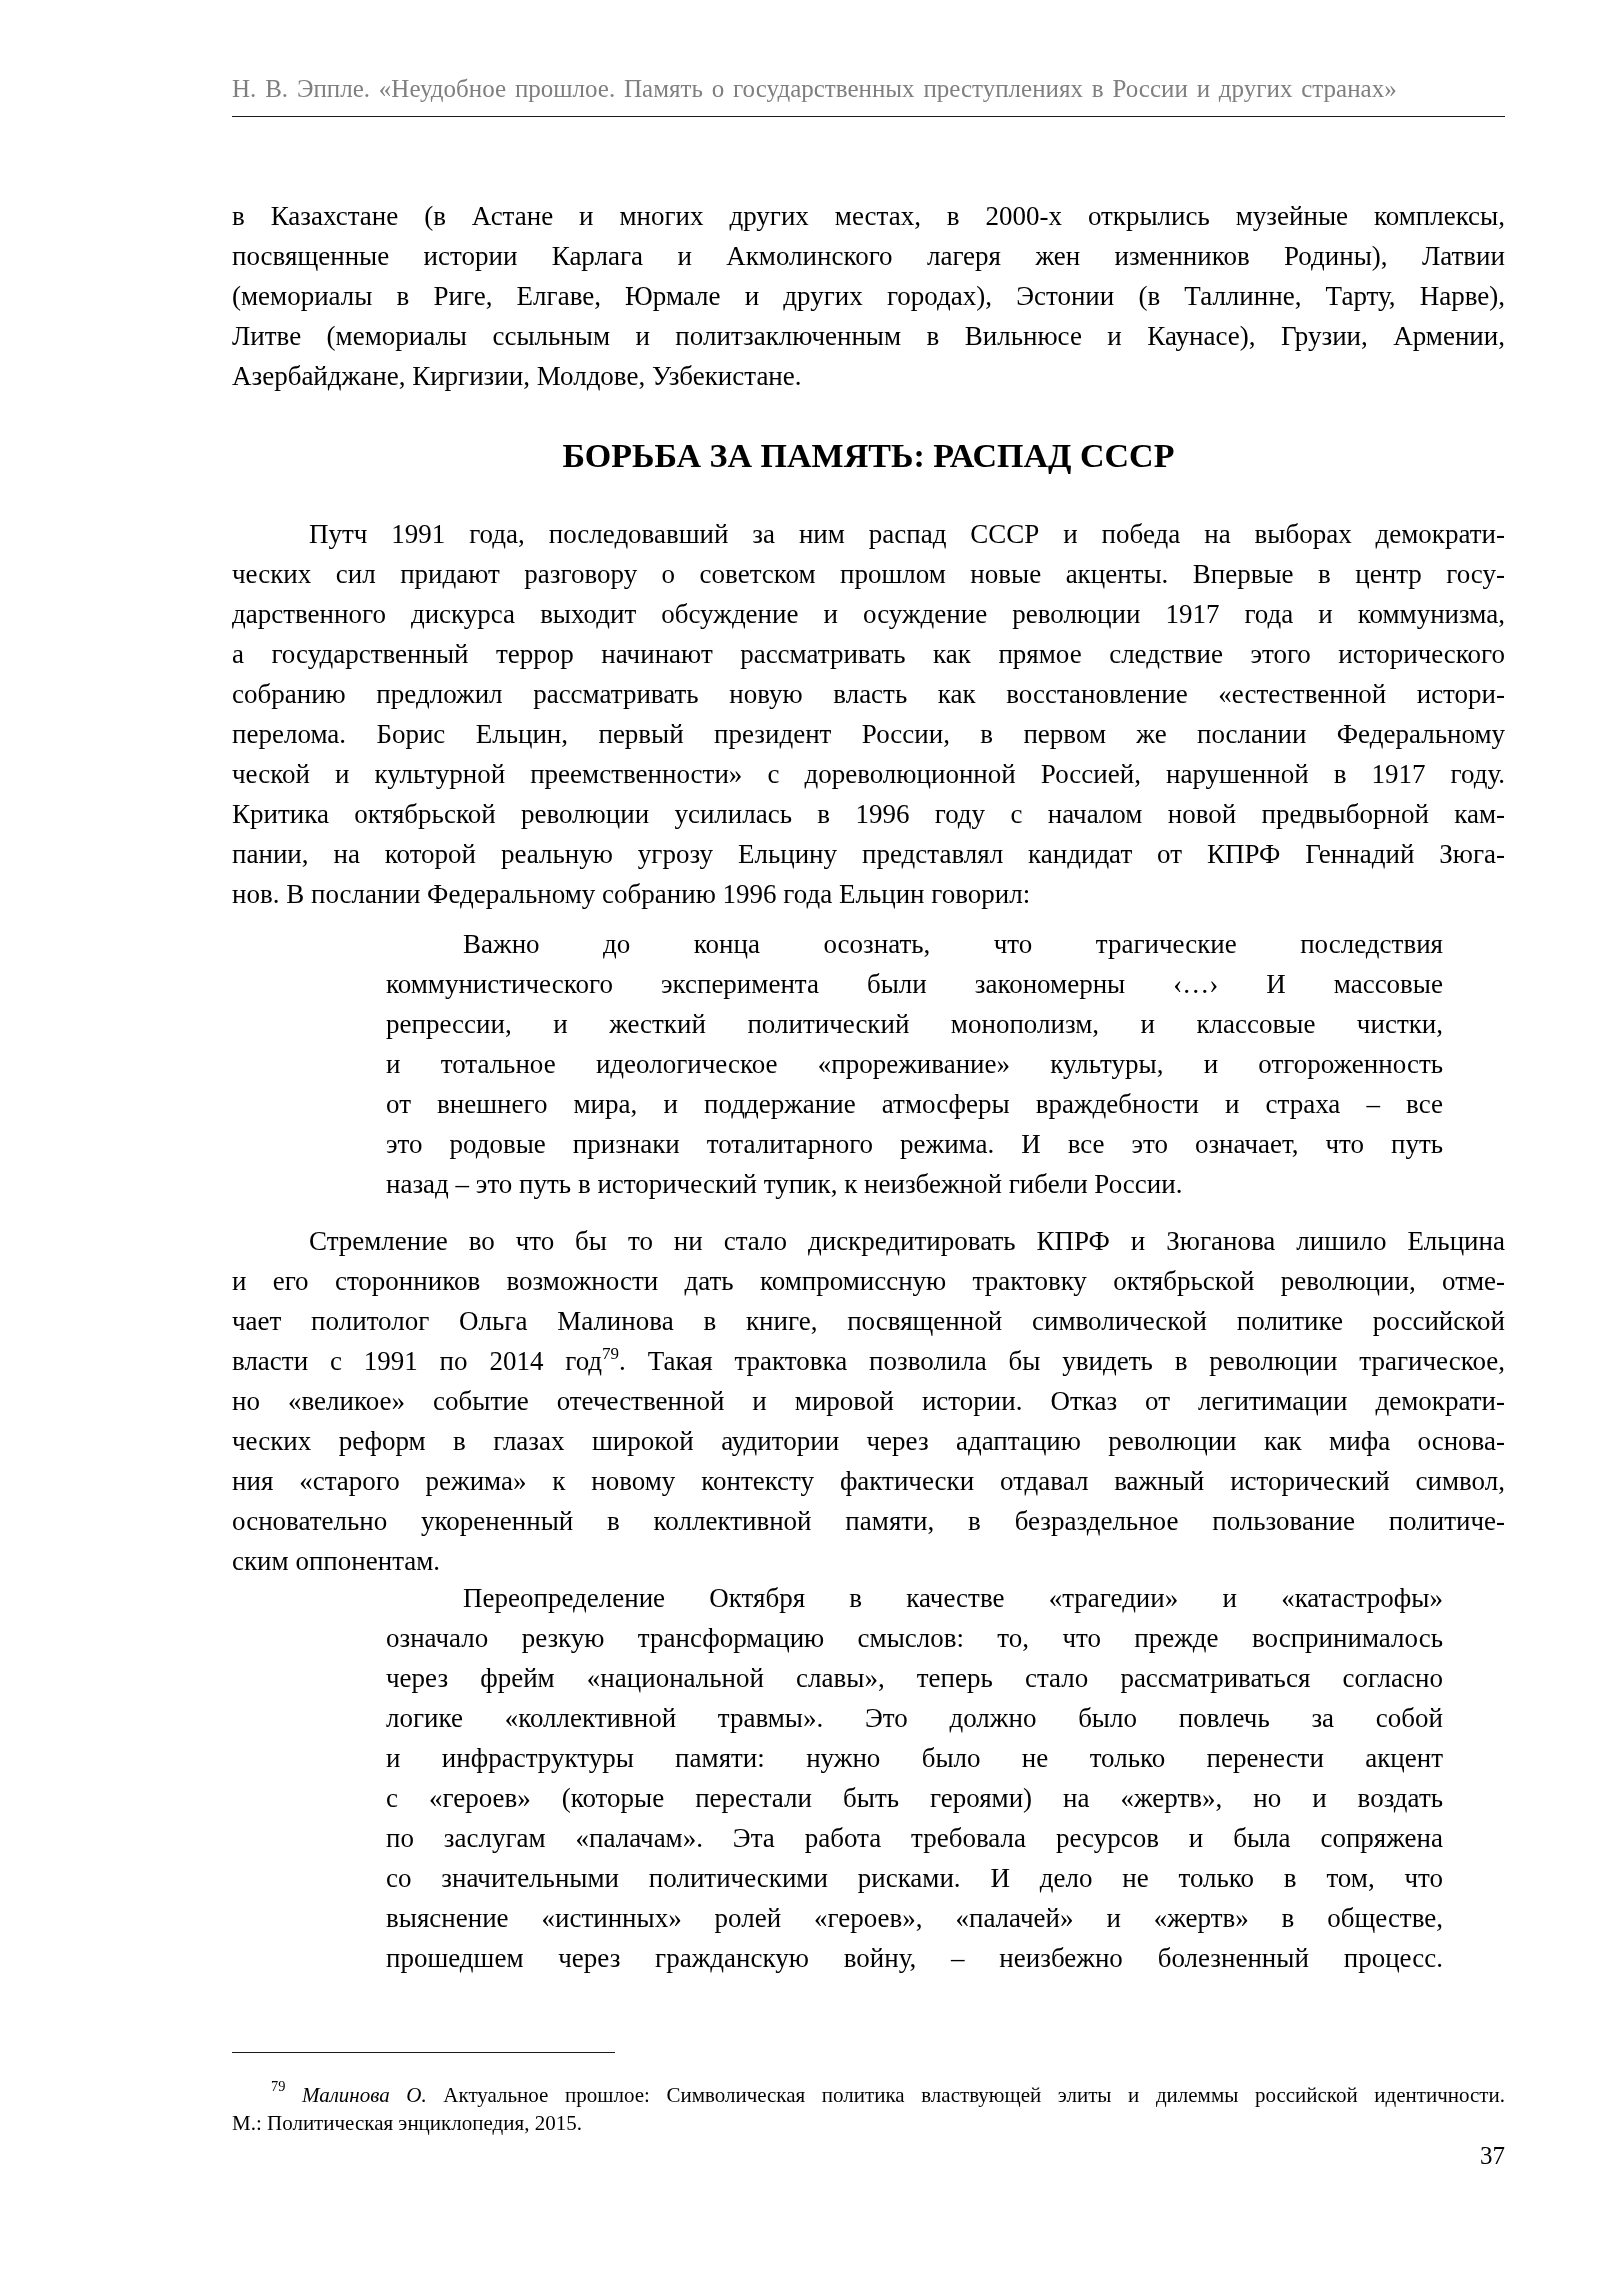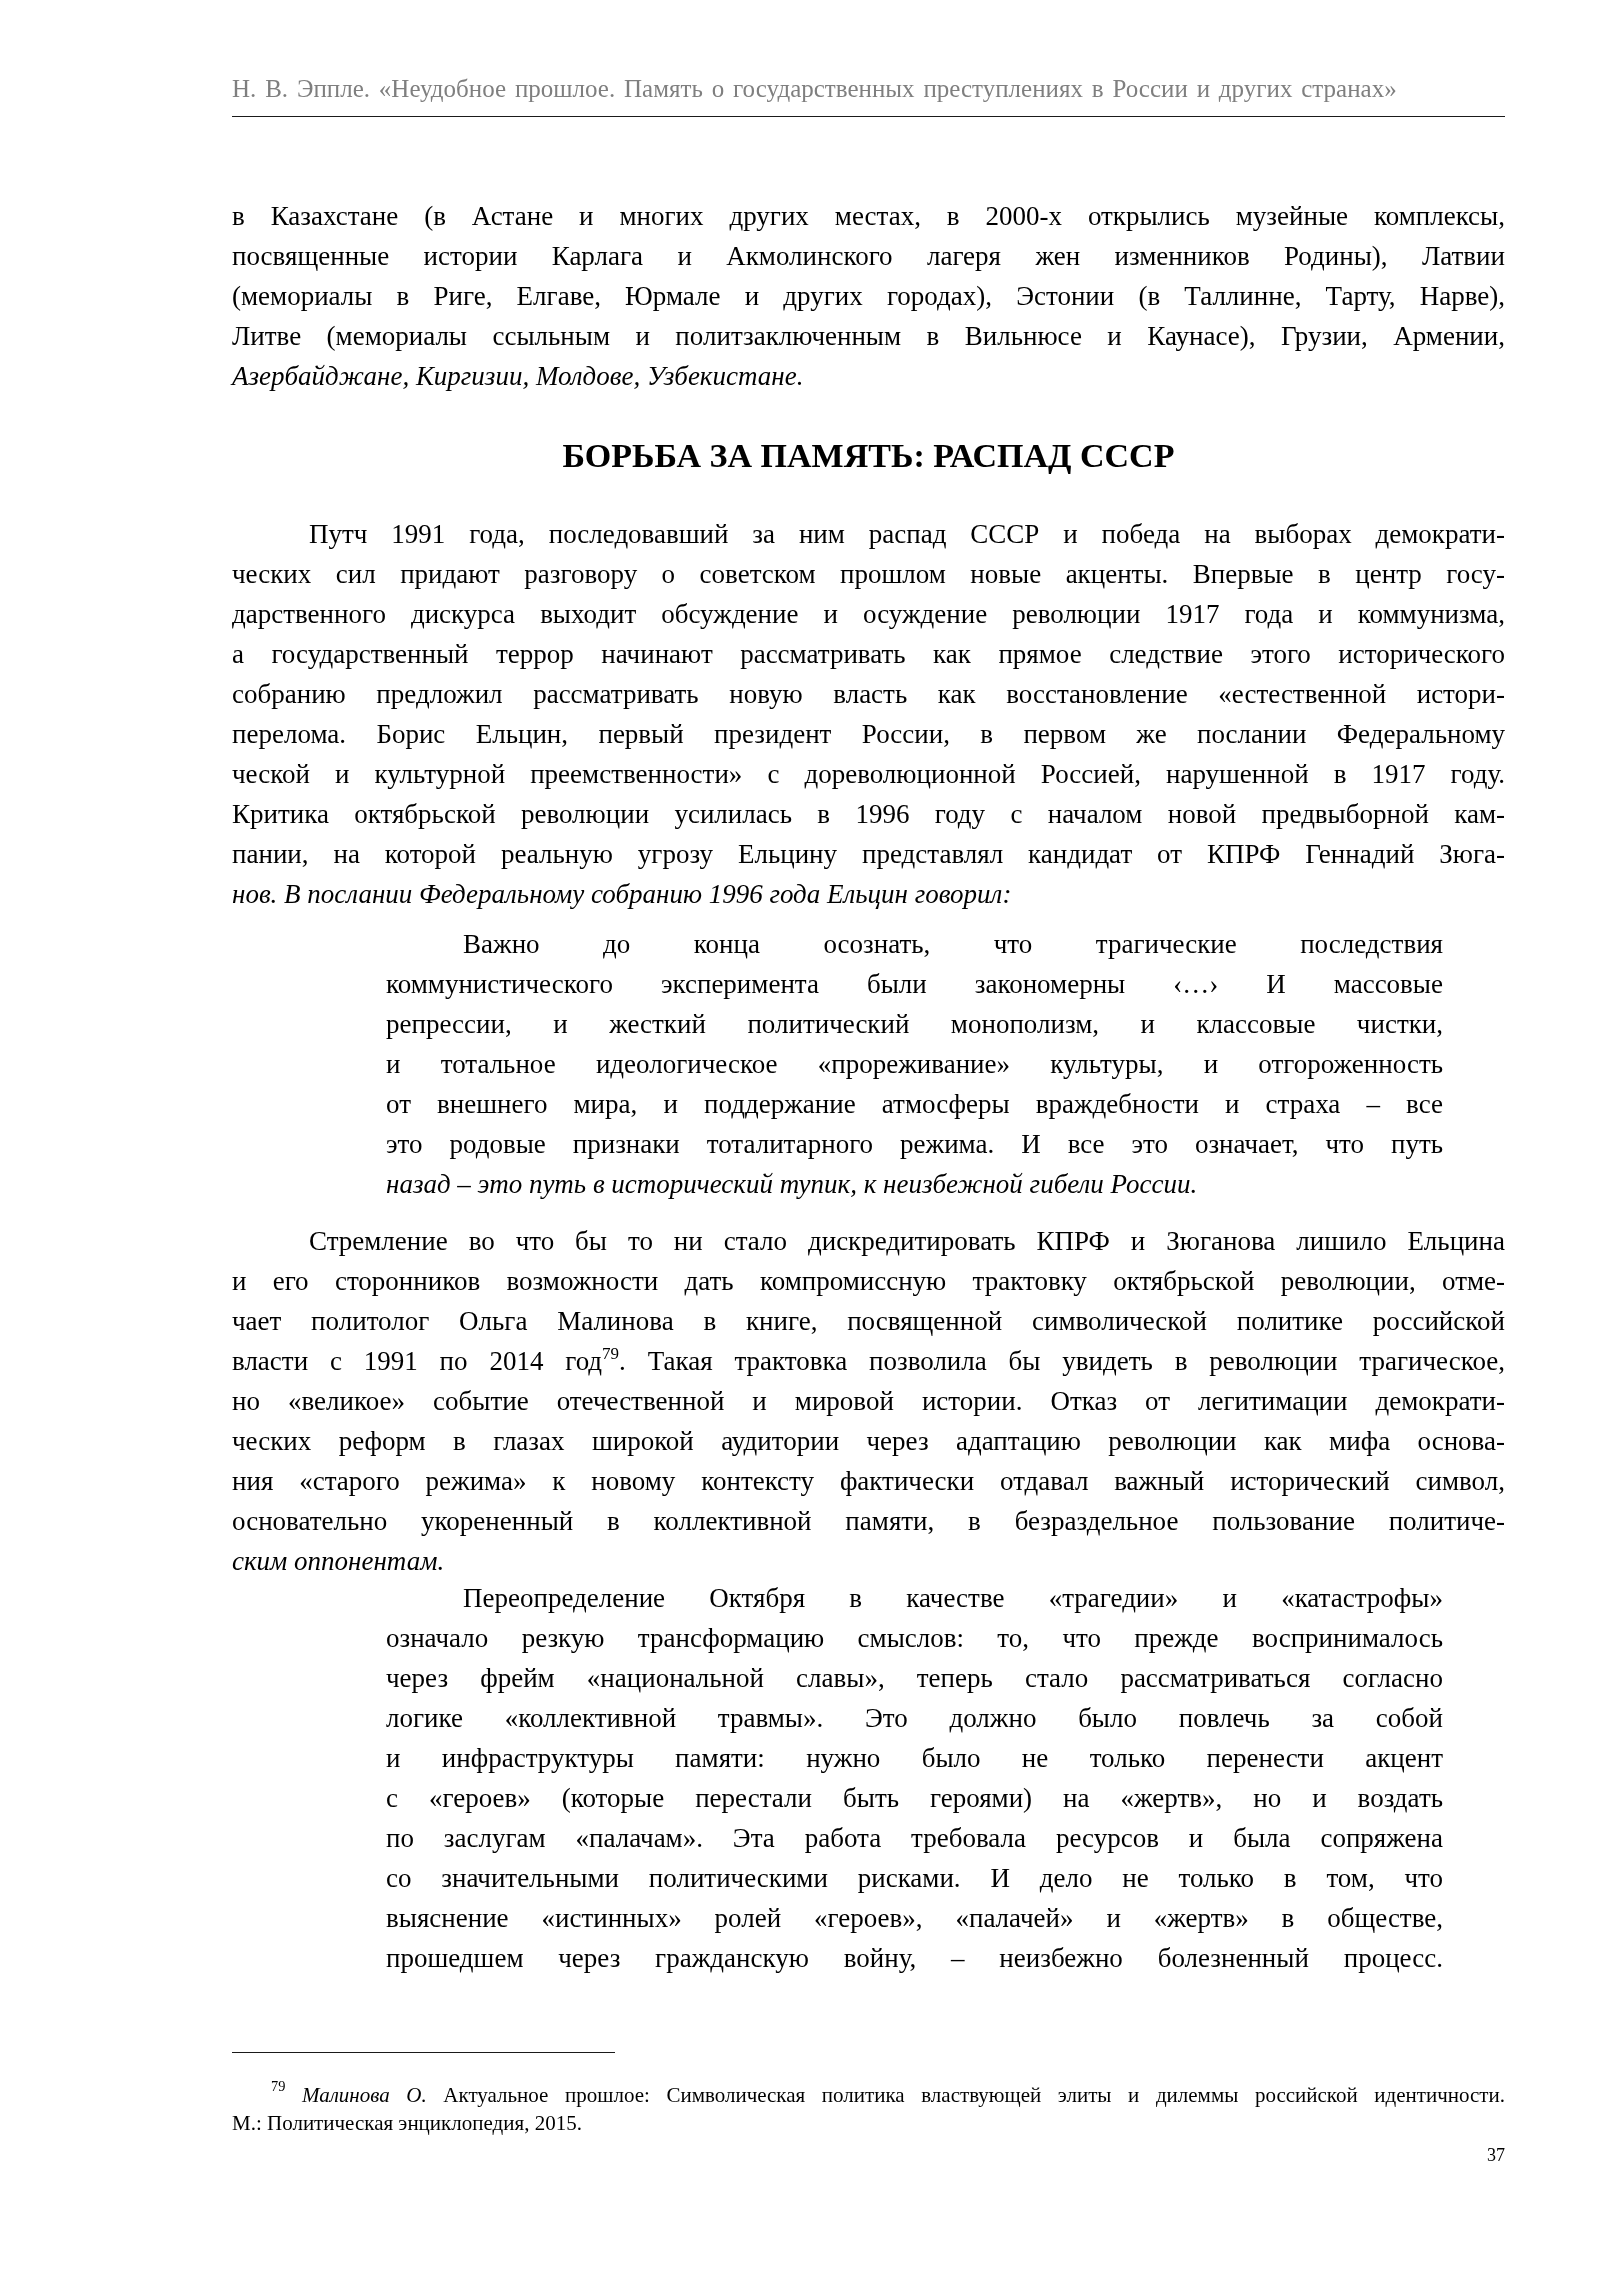--- a/index.html
+++ b/index.html
@@ -8,42 +8,42 @@
   .page { position: absolute; left: 0; top: 0; width: 1623px; height: 1954px; background: #fff; }
 
   .running-head { position: absolute; left: 232px; top: 73px; width: 1273px;
                   font-size: 25px; line-height: 31px; color: #7f7f7f; white-space: nowrap;
                   word-spacing: 2.6px; }
   .head-rule { position: absolute; left: 232px; top: 116px; width: 1273px; height: 1.3px; background: #1a1a1a; }
 
   .block { position: absolute; font-size: 27px; }
   .line { display: block; height: 40px; line-height: 40px; white-space: nowrap;
           text-align: justify; text-align-last: justify; }
-  .line.last { text-align-last: left; font-style: italic; }
+  .line.last { text-align-last: left; }
   .line.indent { padding-left: 77px; }
 
   .body-block { left: 232px; width: 1273px; }
   .quote-block { left: 386px; width: 1057px; }
 
   .section-heading { position: absolute; left: 232px; width: 1273px; top: 436px;
                      text-align: center; font-weight: bold; font-size: 34px; line-height: 39px; }
 
   sup.fn-ref { font-size: 17px; line-height: 0; position: relative; top: -1.3px; }
 
   .fn-rule { position: absolute; left: 232px; top: 2052px; width: 383px; height: 1.3px; background: #1a1a1a; }
   .footnote { position: absolute; left: 232px; width: 1273px; top: 2082px; font-size: 21px; }
   .footnote .fline { display: block; height: 27.5px; line-height: 27.5px; white-space: nowrap;
                      text-align: justify; text-align-last: justify; }
   .footnote .fline.first { padding-left: 39px; }
   .footnote .fline.last { text-align-last: left; }
   .footnote sup { font-size: 14.4px; line-height: 0; position: relative; top: -2.6px; }
   .footnote i { font-style: italic; }
 
   .page-number { position: absolute; left: 232px; width: 1273px; top: 2140px; text-align: right;
-                 font-size: 18px; line-height: 31px; }
+                 font-size: 25px; line-height: 31px; }
 </style>
 </head>
 <body>
 
 <div class="page">
 
   <div class="running-head">Н. В. Эппле. «Неудобное прошлое. Память о государственных преступлениях в России и других странах»</div>
   <div class="head-rule"></div>
 
   <div class="block body-block" style="top:196px;">

